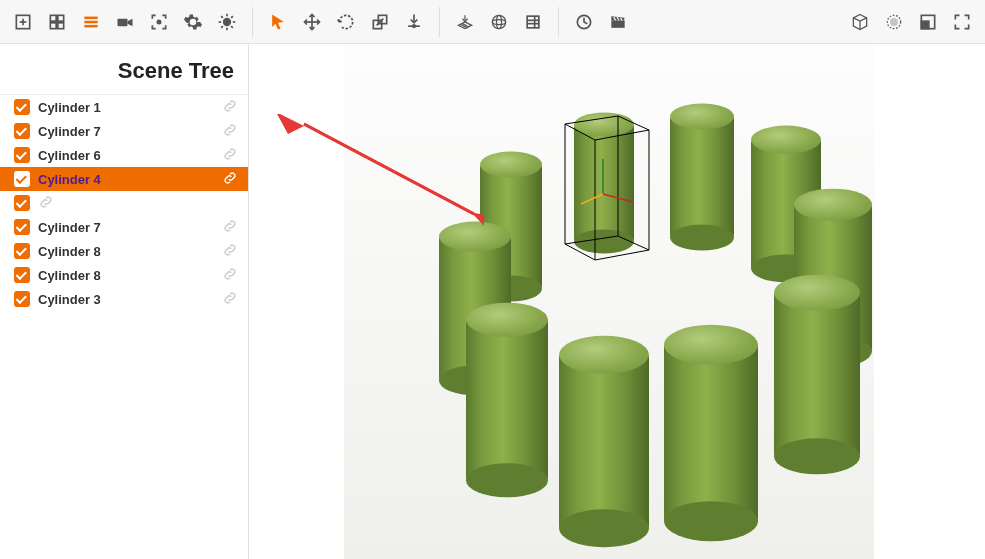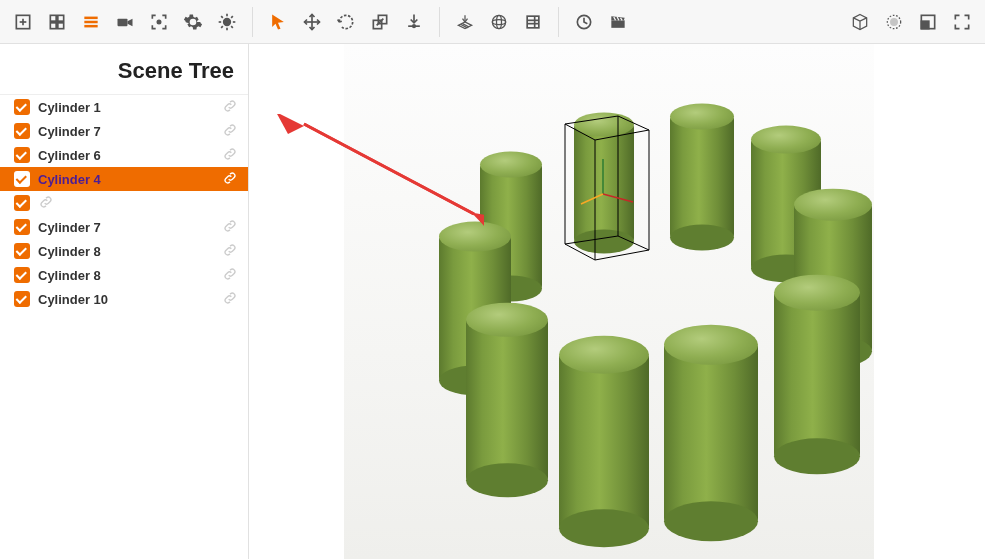--- a/index.html
+++ b/index.html
@@ -346,21 +346,21 @@
         <div class="tree-item">
           <div class="chk"></div>
           <span class="tree-label">Cylinder 8</span>
           <span><svg class="link-icon" viewBox="0 0 24 24" fill="none" stroke="currentColor" stroke-width="2">
               <path d="M10 14a4 4 0 005.6 0l3-3a4 4 0 00-5.6-5.6l-1 1"></path>
               <path d="M14 10a4 4 0 00-5.6 0l-3 3a4 4 0 005.6 5.6l1-1"></path>
             </svg></span>
         </div>
         <div class="tree-item">
           <div class="chk"></div>
-          <span class="tree-label">Cylinder 10</span>
+          <span class="tree-label">Cylinder 3</span>
           <span><svg class="link-icon" viewBox="0 0 24 24" fill="none" stroke="currentColor" stroke-width="2">
               <path d="M10 14a4 4 0 005.6 0l3-3a4 4 0 00-5.6-5.6l-1 1"></path>
               <path d="M14 10a4 4 0 00-5.6 0l-3 3a4 4 0 005.6 5.6l1-1"></path>
             </svg></span>
         </div>
       </div>
   </div>
 
   <div class="viewport">
     <div class="render-area">

